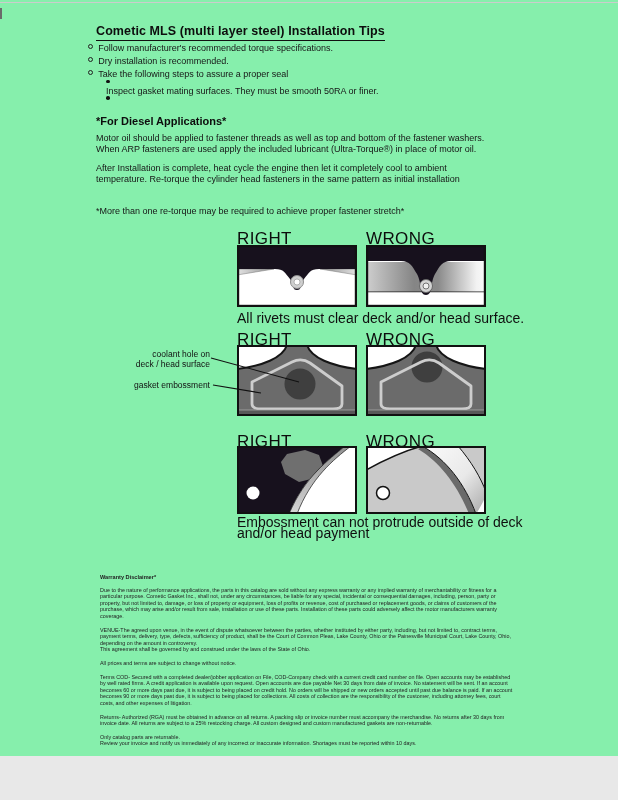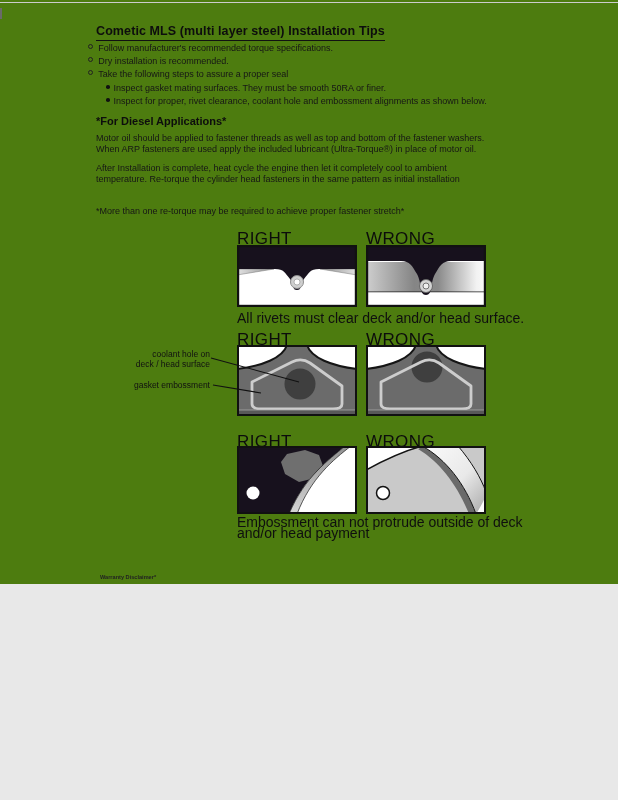--- a/index.html
+++ b/index.html
@@ -1,35 +1,35 @@
 <!DOCTYPE html>
 <html><head>
 <meta charset="utf-8">
 <style>
   html,body{margin:0;padding:0;background:#e8e8e8;}
   .page{
-    position:relative;width:618px;height:584px;background:#4d7c0f;
+    position:relative;width:618px;height:756px;background:#86efac;
     font-family:"Liberation Sans", sans-serif;color:#161616;overflow:hidden;
     margin:0 auto;
   }
   .scan-topline{position:absolute;top:2px;left:0;width:618px;height:1px;background:#cccccc;}
   .scan-mark{position:absolute;top:8px;left:0;width:2px;height:11px;background:#6a6a6a;}
 
   .title{
     position:absolute;top:24px;left:96px;
     font-size:12.5px;font-weight:bold;letter-spacing:0.1px;
     border-bottom:1.6px solid #111;padding-bottom:2px;white-space:nowrap;color:#0d0d0d;
   }
   .bullets{position:absolute;top:42px;left:88px;width:480px;font-size:9px;line-height:13.2px;}
   .b-row{white-space:nowrap;display:flex;align-items:baseline;}
   .b-dot{
     display:inline-block;width:3.2px;height:3.2px;border:1px solid #222;border-radius:50%;
     margin-right:5px;flex:0 0 auto;position:relative;top:-2px;
   }
-  .sb-row{white-space:nowrap;display:flex;align-items:baseline;margin-left:18px;}
+  .sb-row{white-space:nowrap;display:flex;align-items:baseline;margin-left:18px;flex-direction:column;}
   .sb-dot{
     display:inline-block;width:3.6px;height:3.6px;background:#111;border-radius:50%;
     margin-right:4px;flex:0 0 auto;position:relative;top:-2px;
   }
   .diesel-heading{position:absolute;top:115px;left:96px;font-size:11px;font-weight:bold;color:#0d0d0d;}
   .para{position:absolute;left:96px;font-size:9px;line-height:11px;}
   .para div{white-space:nowrap;}
   .p1{top:133px;}
   .p2{top:163px;}
   .note{top:206px;}
@@ -71,21 +71,20 @@
     <div class="b-row">
       <span class="b-dot"></span>
       <span>Take the following steps to assure a proper seal</span>
     </div>
     <div class="sb-row">
       <span class="sb-dot"></span>
       <span>Inspect gasket mating surfaces.  They must be smooth 50RA or finer.</span>
     </div>
     <div class="sb-row">
       <span class="sb-dot"></span>
-      <span>Inspect for proper, rivet clearance, coolant hole and embossment alignments as shown below.</span>
     </div>
   </div>
 
   <div class="diesel-heading">*For Diesel Applications*</div>
   <div class="para p1">
     <div>Motor oil should be applied to fastener threads as well as top and bottom of the fastener washers.</div>
     <div>When ARP fasteners are used apply the included lubricant (Ultra-Torque®) in place of motor oil.</div>
   </div>
   <div class="para p2">
     <div>After Installation is complete, heat cycle the engine then let it completely cool to ambient</div>

